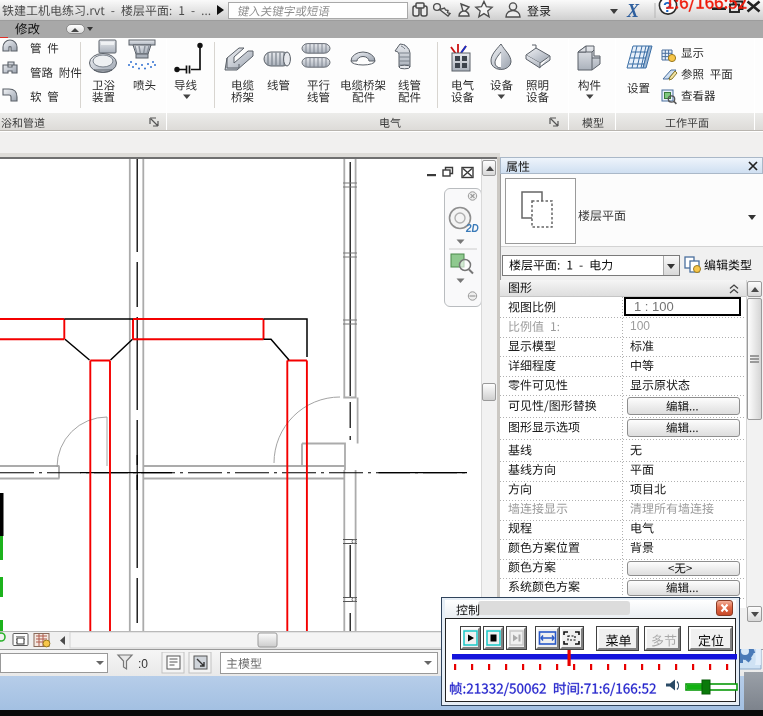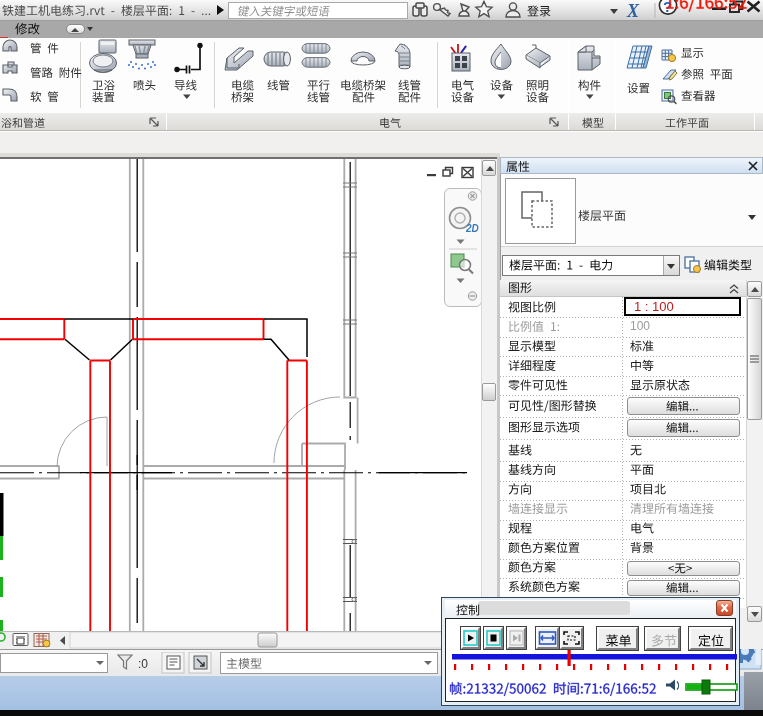--- a/index.html
+++ b/index.html
@@ -423,21 +423,21 @@
     <div class="a" style="left:500px;top:558.5px;width:246px;height:1px;background:repeating-linear-gradient(90deg,#b0b0b0 0 1px,#fff 1px 3px)"></div>
     <div class="a" style="left:500px;top:578px;width:246px;height:1px;background:repeating-linear-gradient(90deg,#b0b0b0 0 1px,#fff 1px 3px)"></div>
     <div class="a" style="left:500px;top:598px;width:246px;height:1px;background:repeating-linear-gradient(90deg,#b0b0b0 0 1px,#fff 1px 3px)"></div>
     <div class="a" style="left:622px;top:297px;width:1px;height:301px;background:repeating-linear-gradient(#b0b0b0 0 1px,#fff 1px 3px)"></div>
     <div class="a" style="left:627px;top:397px;width:113px;height:17.5px;background:linear-gradient(#fdfdfd,#dedede);border:1px solid #8e8e8e;border-radius:3px"></div>
     <div class="a" style="left:627px;top:419px;width:113px;height:17.5px;background:linear-gradient(#fdfdfd,#dedede);border:1px solid #8e8e8e;border-radius:3px"></div>
     <div class="a" style="left:627px;top:560.5px;width:113px;height:15.0px;background:linear-gradient(#fdfdfd,#dedede);border:1px solid #8e8e8e;border-radius:3px"></div>
     <div class="a" style="left:627px;top:580px;width:113px;height:15.5px;background:linear-gradient(#fdfdfd,#dedede);border:1px solid #8e8e8e;border-radius:3px"></div>
 
 <div class="a" style="left:624px;top:297px;width:117px;height:19px;background:#fff;border:2px solid #000"></div>
-<div class="a" style="left:634px;top:299px;font-size:13px;color:#b91c1c">1 : 100</div>
+<div class="a" style="left:634px;top:299px;font-size:13px;color:#737373">1 : 100</div>
 <div class="a" style="left:630px;top:319px;font-size:12px;color:#9b9b9b">100</div>
 
 <div class="a" style="left:746px;top:280px;width:17px;height:328px;background:#f2f2f2;border-left:1px solid #d5d5d5"></div>
 <div class="a" style="left:747px;top:281px;width:15px;height:16px;background:linear-gradient(#fdfdfd,#d8d8d8);border:1px solid #9a9a9a;border-radius:2px"></div>
 <div class="a" style="left:750.5px;top:287px;width:0;height:0;border-bottom:5px solid #4a4a4a;border-left:4px solid transparent;border-right:4px solid transparent"></div>
 <div class="a" style="left:747px;top:298px;width:15px;height:122px;background:linear-gradient(90deg,#fdfdfd,#d5d5d5);border:1px solid #9a9a9a;border-radius:2px"></div>
 <div class="a" style="left:750px;top:355px;width:9px;height:1.5px;background:#9a9a9a;box-shadow:0 3px #9a9a9a,0 6px #9a9a9a"></div>
 <div class="a" style="left:747px;top:606px;width:15px;height:16px;background:linear-gradient(#fdfdfd,#d8d8d8);border:1px solid #9a9a9a;border-radius:2px"></div>
 <div class="a" style="left:750.5px;top:612px;width:0;height:0;border-top:5px solid #4a4a4a;border-left:4px solid transparent;border-right:4px solid transparent"></div>
 

